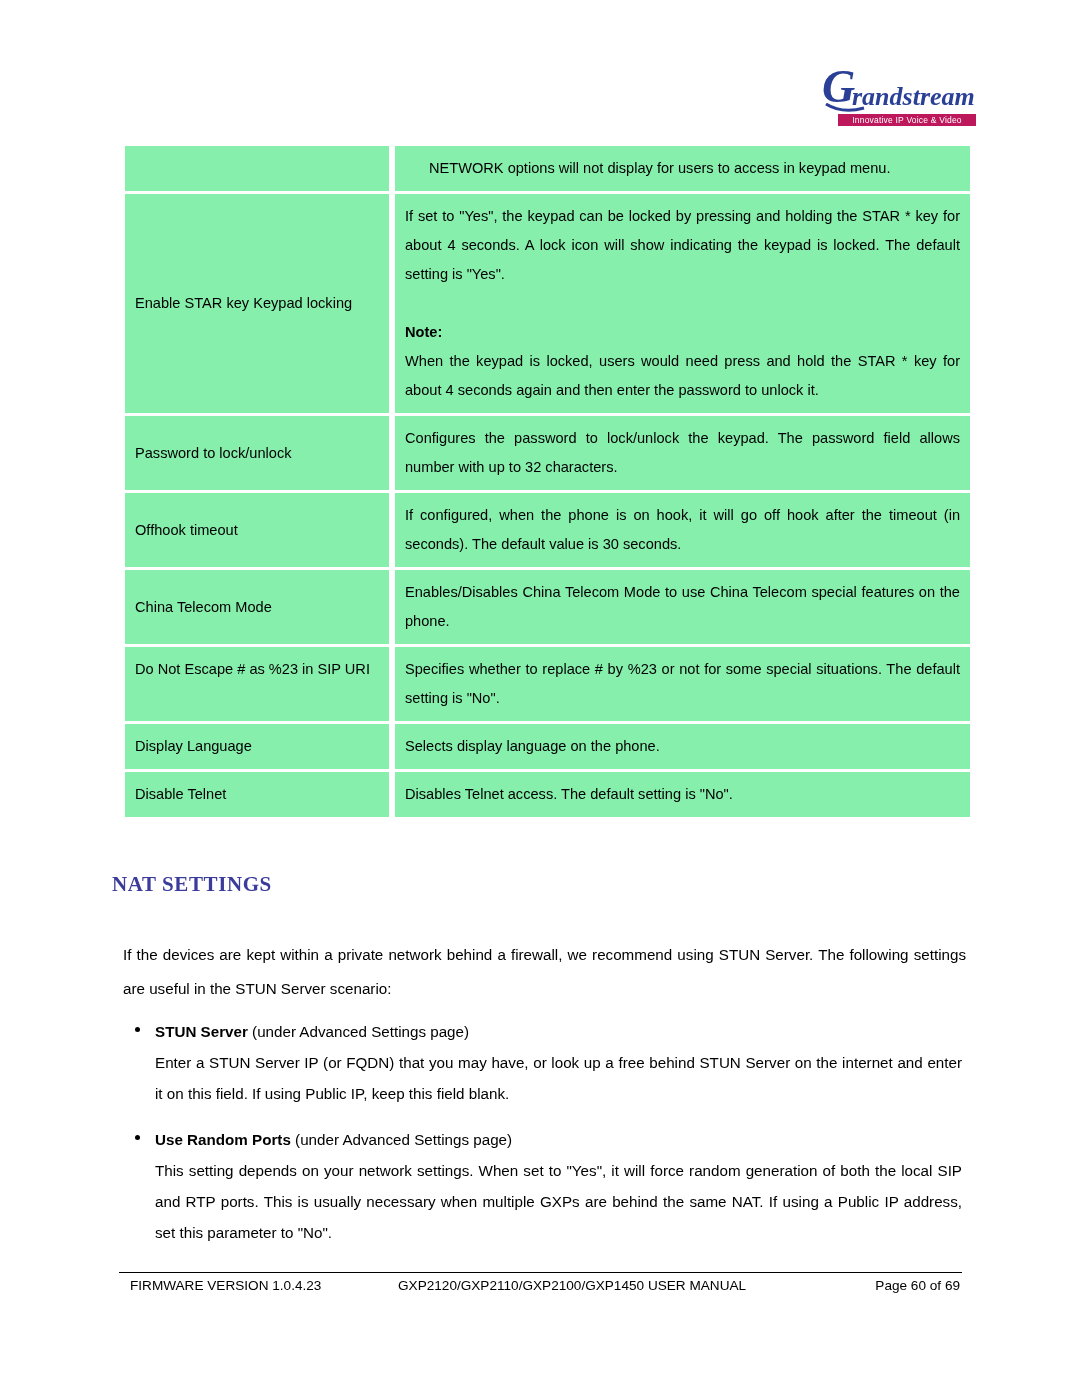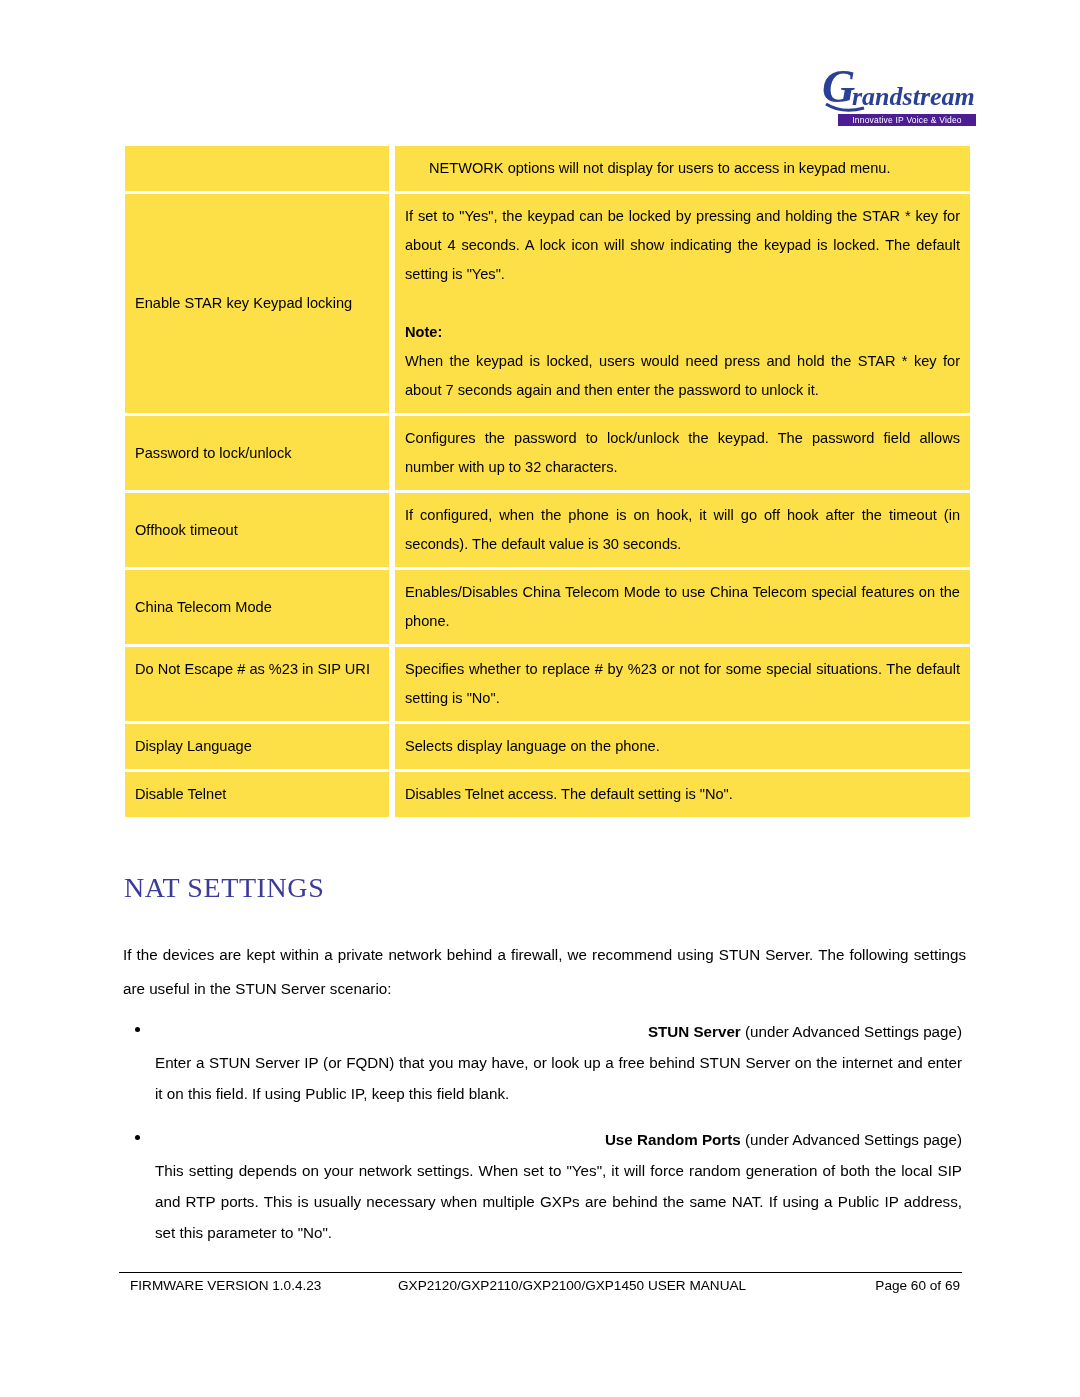--- a/index.html
+++ b/index.html
@@ -31,37 +31,37 @@
   }
   .logo-tagline {
     position: absolute;
     left: 22px;
     top: 56px;
     width: 138px;
     text-align: center;
     font-size: 8.5px;
     letter-spacing: 0.2px;
     color: #ffffff;
-    background: #4c1d95;
+    background: #be185d;
     padding: 1px 0 1px 0;
     font-family: "Liberation Sans", sans-serif;
   }
 
   
   .spec-table {
     position: absolute;
     left: 119px;
     top: 143px;
     width: 843px;
     border-collapse: separate;
     border-spacing: 6px 3px;
     table-layout: fixed;
   }
   .spec-table td {
-    background: #fde047;
+    background: #86efac;
     vertical-align: top;
     padding: 8px 10px 8px 10px;
     font-size: 14.6px;
     line-height: 29px;
     color: #000;
   }
   .spec-table td.col-key {
     width: 244px;
   }
   .spec-table td.col-desc {
@@ -83,25 +83,25 @@
     display: block;
     height: 29px;
   }
   .desc-indent {
     text-indent: 24px;
   }
 
   
   .section-heading {
     position: absolute;
-    left: 124px;
+    left: 112px;
     top: 872px;
     font-family: "Liberation Serif", serif;
-    font-weight: normal;
-    font-size: 28px;
+    font-weight: bold;
+    font-size: 21px;
     letter-spacing: 0.6px;
     color: #3b3b9c;
   }
 
   
   .body-block {
     position: absolute;
     left: 123px;
     width: 843px;
     font-size: 15.2px;
@@ -110,21 +110,20 @@
     text-justify: inter-word;
   }
   .intro-para { top: 938px; }
 
   .bullet-row {
     position: absolute;
     left: 119px;
     width: 843px;
     font-size: 15.2px;
     line-height: 31px;
-    text-align: right;
   }
   .bullet-dot {
     position: absolute;
     left: 16px;
     top: 11px;
     width: 5px;
     height: 5px;
     background: #000;
     border-radius: 50%;
   }
@@ -200,21 +199,21 @@
     <tr>
       <td class="col-key"></td>
       <td class="col-desc desc-indent">NETWORK options will not display for users to access in keypad menu.</td>
     </tr>
     <tr>
       <td class="col-key mid">Enable STAR key Keypad locking</td>
       <td class="col-desc">
         <span>If set to "Yes", the keypad can be locked by pressing and holding the STAR * key for about 4 seconds. A lock icon will show indicating the keypad is locked. The default setting is "Yes".</span>
         <span class="blank-line"></span>
         <span class="note-label">Note:</span>
-        <span>When the keypad is locked, users would need press and hold the STAR * key for about 7 seconds again and then enter the password to unlock it.</span>
+        <span>When the keypad is locked, users would need press and hold the STAR * key for about 4 seconds again and then enter the password to unlock it.</span>
       </td>
     </tr>
     <tr>
       <td class="col-key mid">Password to lock/unlock</td>
       <td class="col-desc">Configures the password to lock/unlock the keypad. The password field allows number with up to 32 characters.</td>
     </tr>
     <tr>
       <td class="col-key mid">Offhook timeout</td>
       <td class="col-desc">If configured, when the phone is on hook, it will go off hook after the timeout (in seconds). The default value is 30 seconds.</td>
     </tr>

